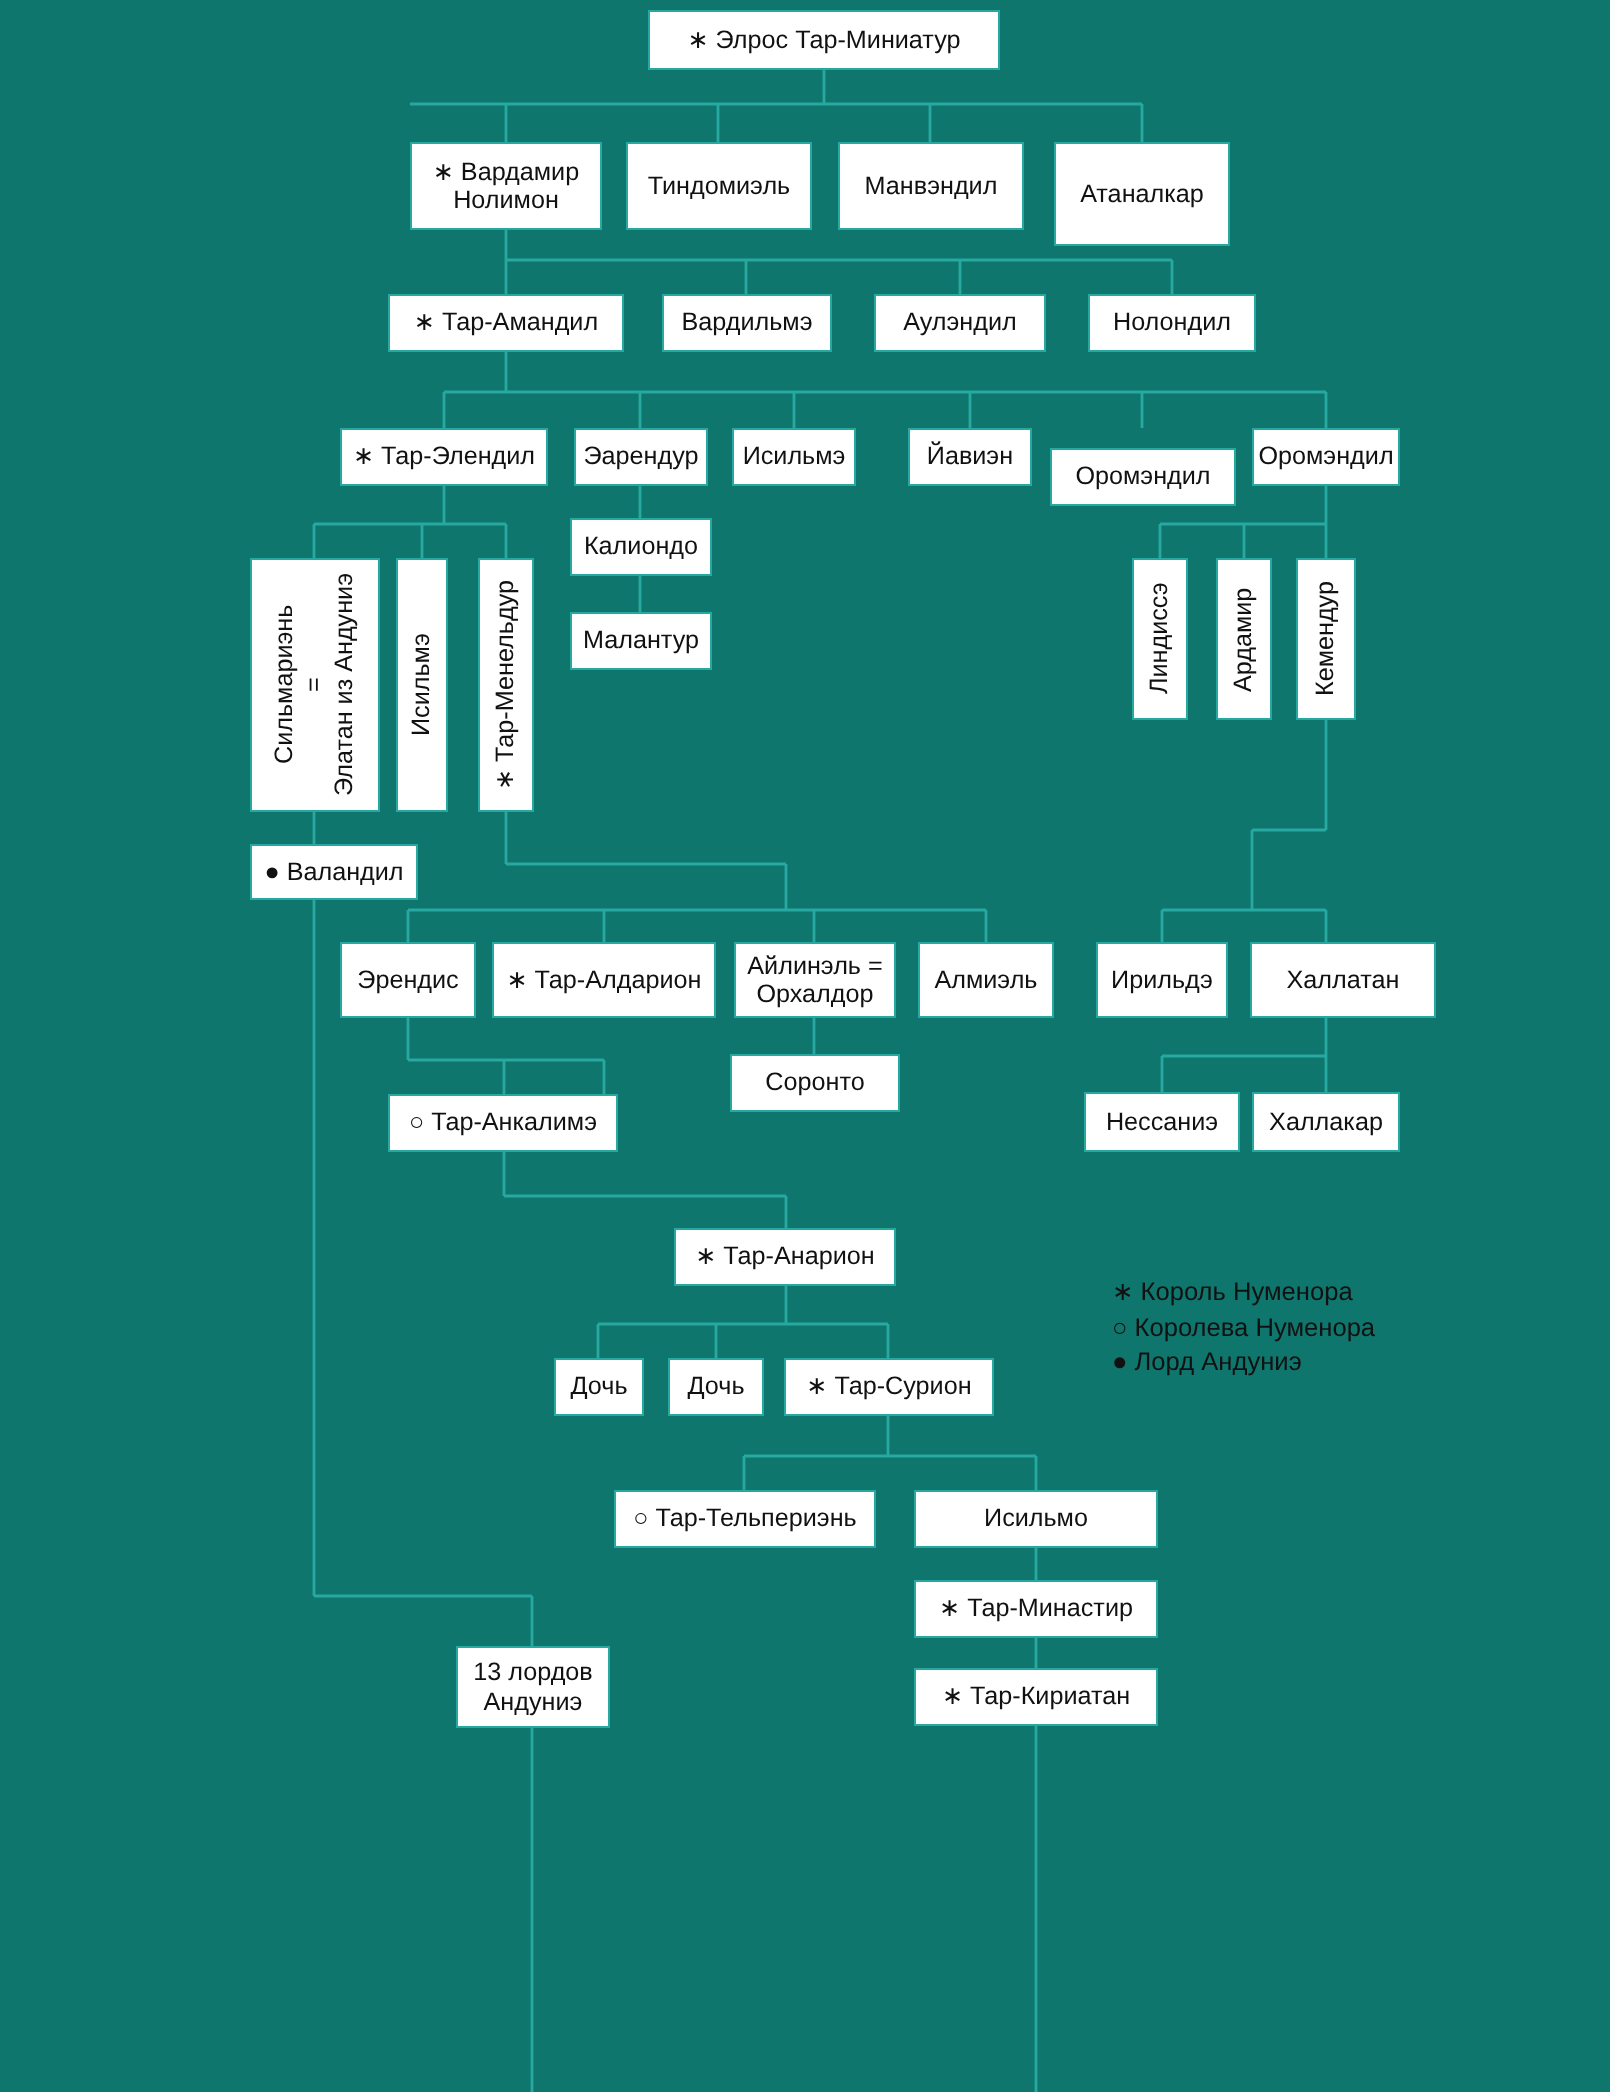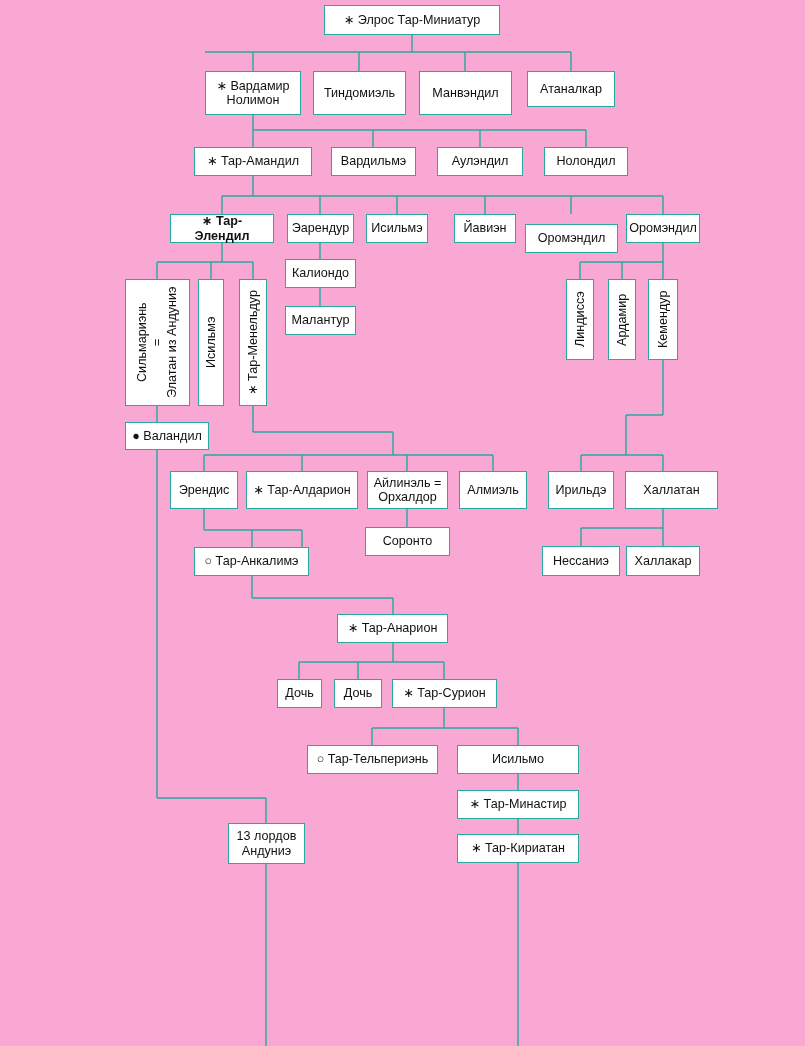--- a/index.html
+++ b/index.html
@@ -5,21 +5,21 @@
 <style>
   html, body {
     margin: 0;
     padding: 0;
     background: #ffffff;
   }
   #canvas {
     position: relative;
     width: 805px;
     height: 1046px;
-    background: #f9a8d4;
+    background: #0f766e;
     font-family: "Liberation Sans", "DejaVu Sans", sans-serif;
     overflow: hidden;
   }
   #links {
     position: absolute;
     left: 0;
     top: 0;
     width: 805px;
     height: 1046px;
     pointer-events: none;
@@ -87,26 +87,26 @@
       <path d="M518,863 L518,1046" stroke="#27a8a0" stroke-width="1.4" fill="none"></path>
       <path d="M266,864 L266,1046" stroke="#27a8a0" stroke-width="1.4" fill="none"></path>
     </svg>
 
   <div id="nodes-layer">
       <div class="node" style="left: 324px; top: 5px; width: 176px; height: 30px; border-color: rgb(39, 168, 160); color: rgb(17, 17, 17);"><span style="white-space: pre-line;">∗ Элрос Тар-Миниатур</span></div>
       <div class="node" style="left: 205px; top: 71px; width: 96px; height: 44px; border-color: rgb(39, 168, 160); color: rgb(17, 17, 17);"><span style="white-space: pre-line;">∗ Вардамир
 Нолимон</span></div>
       <div class="node" style="left: 313px; top: 71px; width: 93px; height: 44px; border-color: rgb(39, 168, 160); color: rgb(17, 17, 17);"><span style="white-space: pre-line;">Тиндомиэль</span></div>
       <div class="node" style="left: 419px; top: 71px; width: 93px; height: 44px; border-color: rgb(39, 168, 160); color: rgb(17, 17, 17);"><span style="white-space: pre-line;">Манвэндил</span></div>
-      <div class="node" style="left: 527px; top: 71px; width: 88px; height: 36px; border-color: rgb(39, 168, 160); color: rgb(17, 17, 17);"><span style="white-space: pre-line;">Атаналкар</span></div>
+      <div class="node" style="left: 527px; top: 71px; width: 88px; height: 52px; border-color: rgb(39, 168, 160); color: rgb(17, 17, 17);"><span style="white-space: pre-line;">Атаналкар</span></div>
       <div class="node" style="left: 194px; top: 147px; width: 118px; height: 29px; border-color: rgb(39, 168, 160); color: rgb(17, 17, 17);"><span style="white-space: pre-line; text-align: center;">∗ Тар-Амандил</span></div>
       <div class="node" style="left: 331px; top: 147px; width: 85px; height: 29px; border-color: rgb(39, 168, 160); color: rgb(17, 17, 17);"><span style="white-space: pre-line;">Вардильмэ</span></div>
       <div class="node" style="left: 437px; top: 147px; width: 86px; height: 29px; border-color: rgb(39, 168, 160); color: rgb(17, 17, 17);"><span style="white-space: pre-line;">Аулэндил</span></div>
       <div class="node" style="left: 544px; top: 147px; width: 84px; height: 29px; border-color: rgb(39, 168, 160); color: rgb(17, 17, 17);"><span style="white-space: pre-line;">Нолондил</span></div>
-      <div class="node" style="left: 170px; top: 214px; width: 104px; height: 29px; border-color: rgb(39, 168, 160); color: rgb(17, 17, 17); font-weight: bold;"><span style="white-space: pre-line;">∗ Тар-Элендил</span></div>
+      <div class="node" style="left: 170px; top: 214px; width: 104px; height: 29px; border-color: rgb(39, 168, 160); color: rgb(17, 17, 17);"><span style="white-space: pre-line;">∗ Тар-Элендил</span></div>
       <div class="node" style="left: 287px; top: 214px; width: 67px; height: 29px; border-color: rgb(39, 168, 160); color: rgb(17, 17, 17);"><span style="white-space: pre-line;">Эарендур</span></div>
       <div class="node" style="left: 366px; top: 214px; width: 62px; height: 29px; border-color: rgb(39, 168, 160); color: rgb(17, 17, 17);"><span style="white-space: pre-line;">Исильмэ</span></div>
       <div class="node" style="left: 454px; top: 214px; width: 62px; height: 29px; border-color: rgb(39, 168, 160); color: rgb(17, 17, 17);"><span style="white-space: pre-line;">Йавиэн</span></div>
       <div class="node" style="left: 525px; top: 224px; width: 93px; height: 29px; border-color: rgb(39, 168, 160); color: rgb(17, 17, 17);"><span style="white-space: pre-line;">Оромэндил</span></div>
       <div class="node" style="left: 626px; top: 214px; width: 74px; height: 29px; border-color: rgb(39, 168, 160); color: rgb(17, 17, 17);"><span style="white-space: pre-line;">Оромэндил</span></div>
       <div class="node" style="left: 285px; top: 259px; width: 71px; height: 29px; border-color: rgb(39, 168, 160); color: rgb(17, 17, 17);"><span style="white-space: pre-line;">Калиондо</span></div>
       <div class="node" style="left: 285px; top: 306px; width: 71px; height: 29px; border-color: rgb(39, 168, 160); color: rgb(17, 17, 17);"><span style="white-space: pre-line;">Малантур</span></div>
       <div class="node vert" style="left: 125px; top: 279px; width: 65px; height: 127px; border-color: rgb(39, 168, 160); color: rgb(17, 17, 17);"><span class="lbl">Сильмариэнь
 =
 Элатан из Андуниэ</span></div>
@@ -132,14 +132,15 @@
       <div class="node" style="left: 334px; top: 679px; width: 48px; height: 29px; border-color: rgb(39, 168, 160); color: rgb(17, 17, 17);"><span style="white-space: pre-line;">Дочь</span></div>
       <div class="node" style="left: 392px; top: 679px; width: 105px; height: 29px; border-color: rgb(39, 168, 160); color: rgb(17, 17, 17); text-align: right;"><span style="white-space: pre-line;">∗ Тар-Сурион</span></div>
       <div class="node" style="left: 307px; top: 745px; width: 131px; height: 29px; border-color: rgb(39, 168, 160); color: rgb(17, 17, 17);"><span style="white-space: pre-line;">○ Тар-Тельпериэнь</span></div>
       <div class="node" style="left: 457px; top: 745px; width: 122px; height: 29px; border-color: rgb(39, 168, 160); color: rgb(17, 17, 17);"><span style="white-space: pre-line;">Исильмо</span></div>
       <div class="node" style="left: 228px; top: 823px; width: 77px; height: 41px; border-color: rgb(39, 168, 160); color: rgb(17, 17, 17);"><span style="white-space: pre-line;">13 лордов
 Андуниэ</span></div>
       <div class="node" style="left: 457px; top: 790px; width: 122px; height: 29px; border-color: rgb(39, 168, 160); color: rgb(17, 17, 17);"><span style="white-space: pre-line;">∗ Тар-Минастир</span></div>
       <div class="node" style="left: 457px; top: 834px; width: 122px; height: 29px; border-color: rgb(39, 168, 160); color: rgb(17, 17, 17);"><span style="white-space: pre-line;">∗ Тар-Кириатан</span></div>
     </div>
 
+  <div class="legend" id="legend-box" style="left: 556px; top: 637px;"><div>∗ Король Нуменора</div><div>○ Королева Нуменора</div><div>● Лорд Андуниэ</div></div>
 
 </div>
 
 </body></html>

